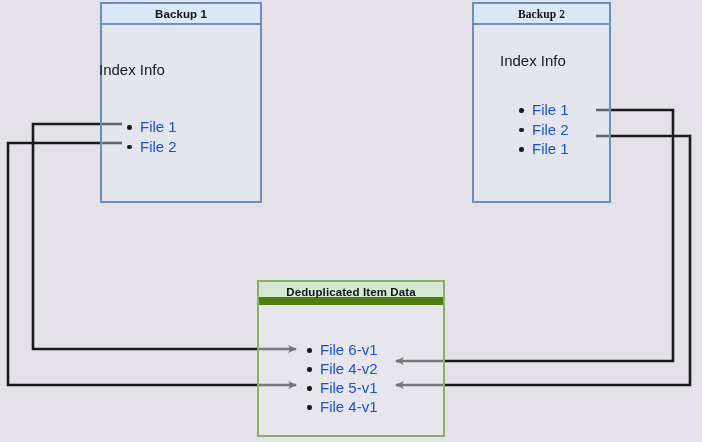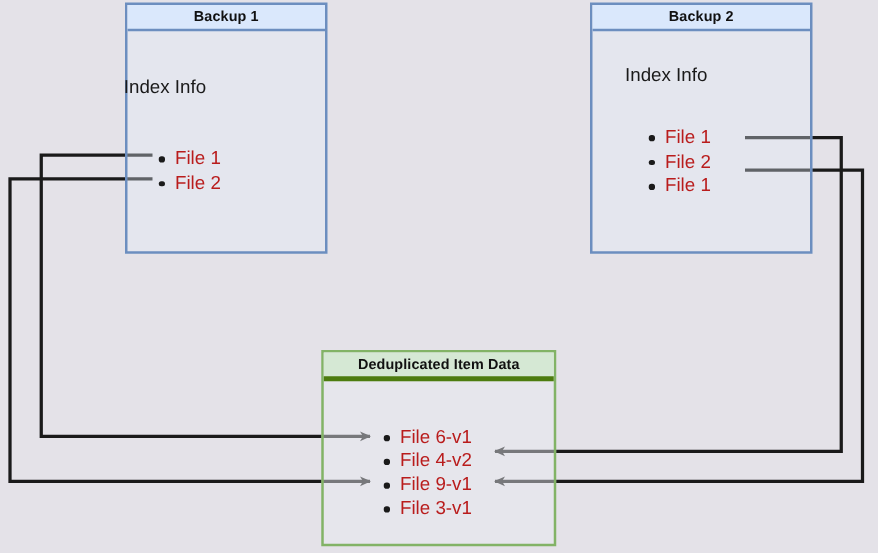--- a/index.html
+++ b/index.html
@@ -52,39 +52,39 @@
     background: #dae8fc;
     border-bottom: 2px solid #6c8ebf;
     height: 21px;
   }
   .box-green {
     border: 2px solid #82b366;
     background: rgba(232,234,242,0.45);
   }
   .box-green .box-header {
     background: #d5e8d4;
-    border-bottom: 4px solid #4d7c0f;
+    border-bottom: 8px solid #4d7c0f;
     height: 23px;
   }
   .section-label {
     position: absolute;
     font-size: 15px;
     color: #1a1a1a;
     white-space: nowrap;
   }
   .file-list {
     position: absolute;
     list-style: none;
     margin: 0;
     padding: 0;
   }
   .file-item {
     position: relative;
     font-size: 15px;
-    color: #b91c1c;
+    color: #1d4ed8;
     height: 19.5px;
     line-height: 19.5px;
     white-space: nowrap;
     padding-left: 13px;
   }
   .file-item::before {
     content: "";
     position: absolute;
     left: 0px;
     top: 8px;
@@ -132,33 +132,33 @@
 
   <div class="box box-blue" style="left:74px; top:2px; width:162px; height:201px;margin-left:26px;">
     <div class="box-header">Backup 1</div>
   </div>
   <div class="section-label" style="left:99px; top:61px;">Index Info</div>
   <ul class="file-list" style="left:127px; top:117px;">
     <li class="file-item">File 1</li>
     <li class="file-item">File 2</li>
   </ul>
 
-  <div class="box box-blue" style="left:472px; top:2px; width:178px; height:201px;">
+  <div class="box box-blue" style="left:472px; top:2px; width:139px; height:201px;font-family:Liberation Serif, serif;">
     <div class="box-header">Backup 2</div>
   </div>
   <div class="section-label" style="left:500px; top:52px;">Index Info</div>
   <ul class="file-list" style="left:519px; top:100px;">
     <li class="file-item">File 1</li>
     <li class="file-item">File 2</li>
     <li class="file-item">File 1</li>
   </ul>
 
   <div class="box box-green" style="left:257px; top:280px; width:188px; height:157px;">
     <div class="box-header">Deduplicated Item Data</div>
   </div>
   <ul class="file-list dedup-list" style="left:307px; top:340px;">
     <li class="file-item">File 6-v1</li>
     <li class="file-item">File 4-v2</li>
-    <li class="file-item">File 9-v1</li>
-    <li class="file-item">File 3-v1</li>
+    <li class="file-item">File 5-v1</li>
+    <li class="file-item">File 4-v1</li>
   </ul>
 
 </div>
 
 </body></html>

